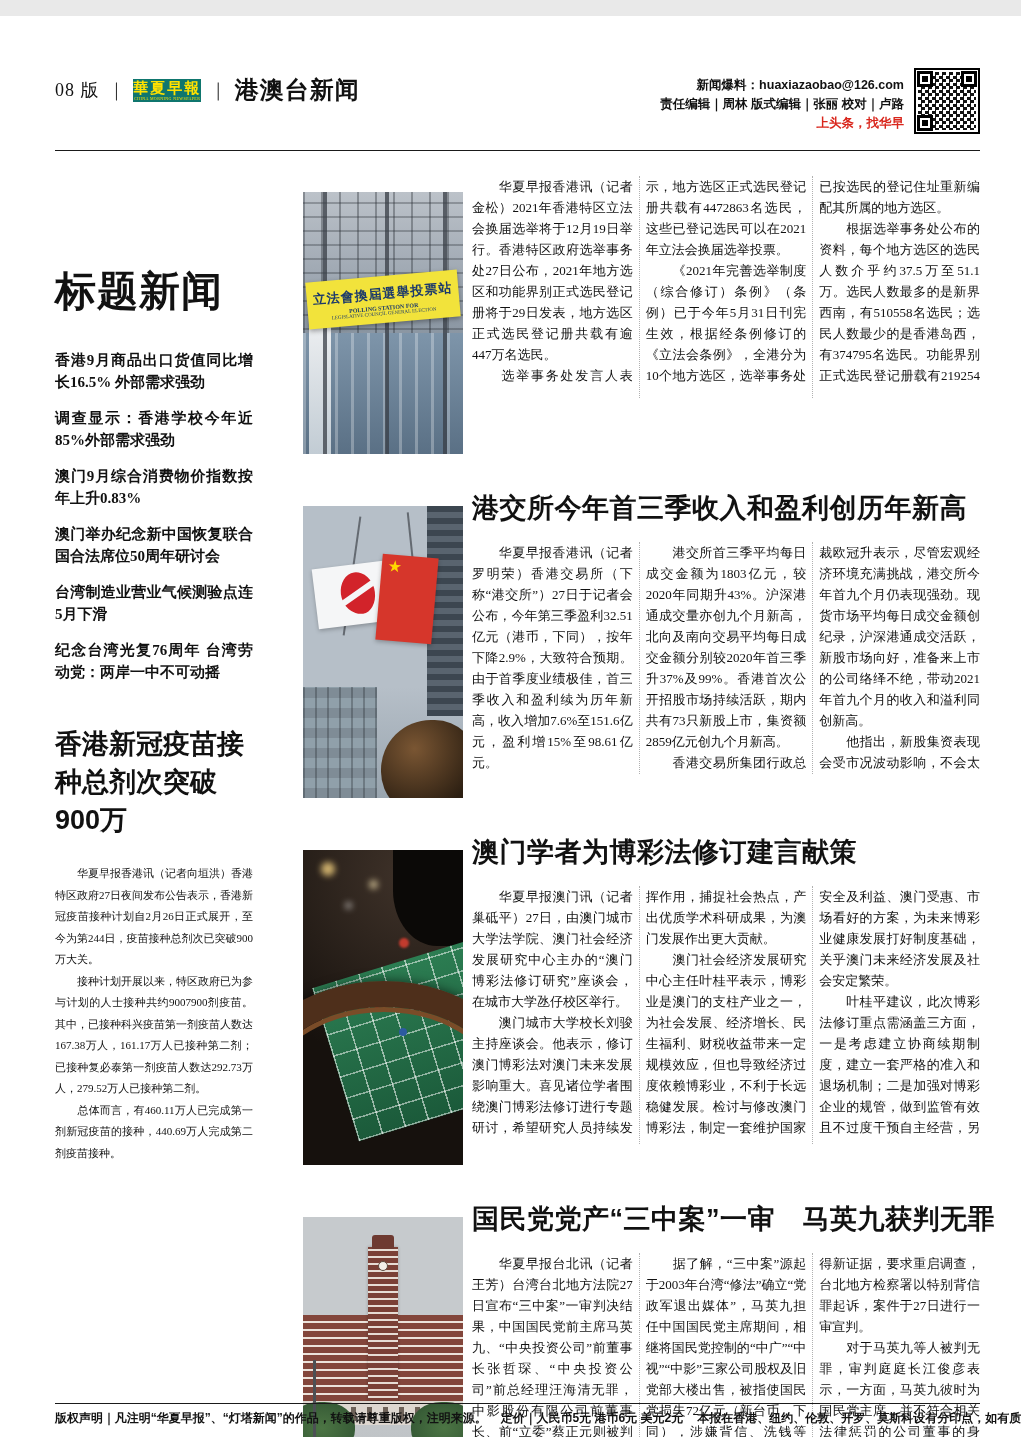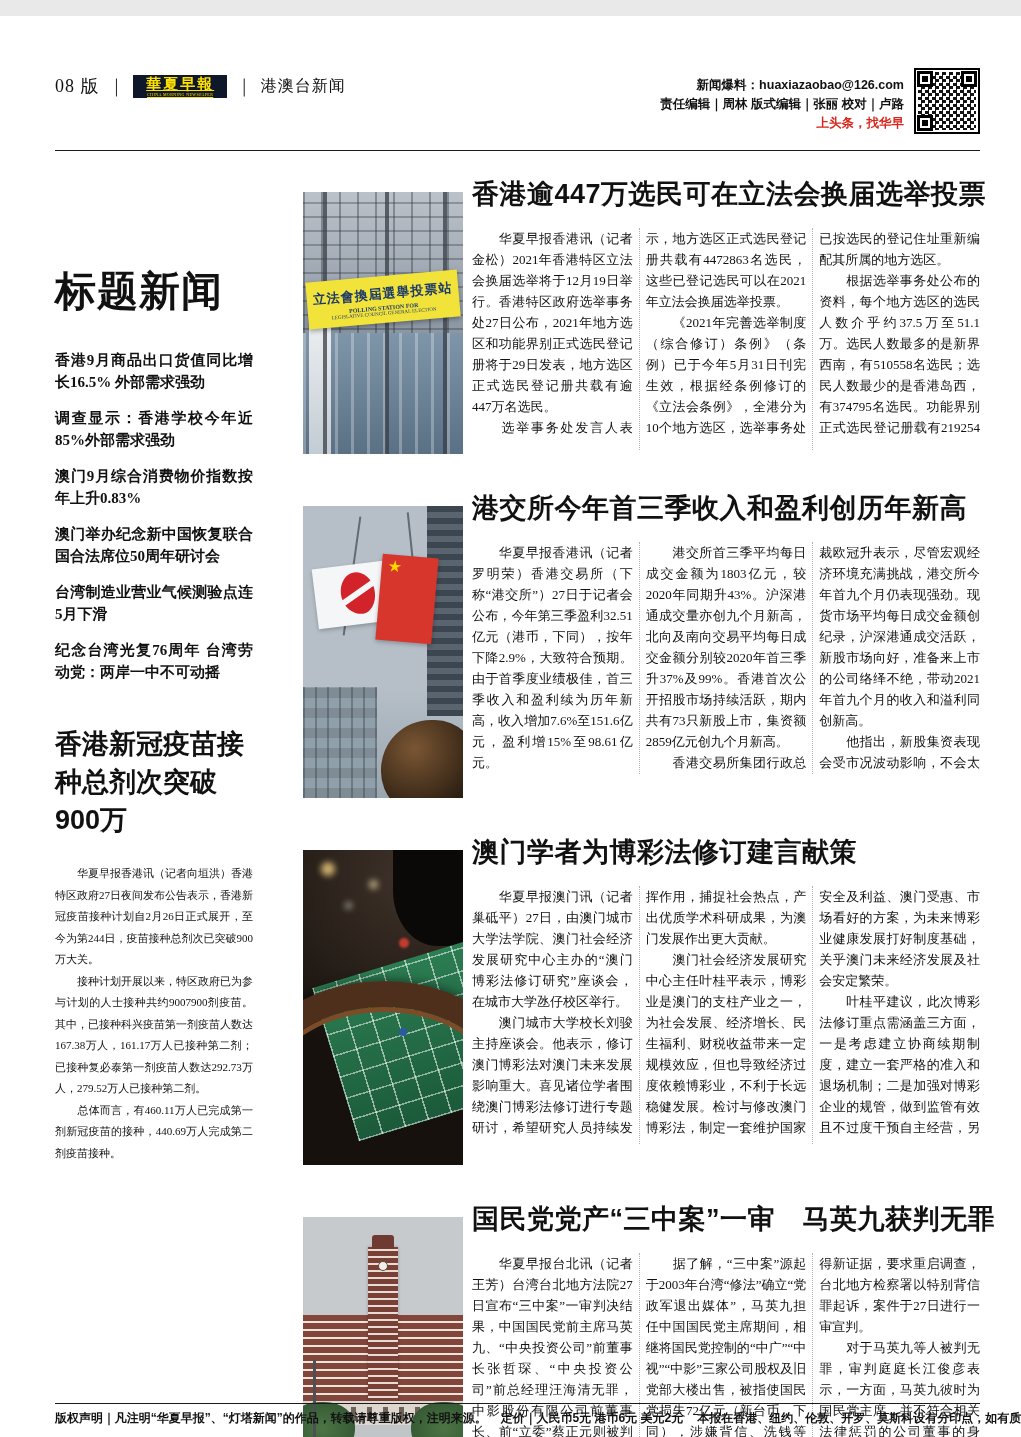--- a/index.html
+++ b/index.html
@@ -3,24 +3,24 @@
 <meta charset="utf-8">
 <style>
   html,body{margin:0;padding:0;background:#e9e9e9;}
   .page{position:relative;width:1021px;height:1437px;margin:16px auto;background:#ffffff;
         font-family:"Liberation Serif","DejaVu Serif",serif;color:#111;overflow:hidden;}
   
   .hdr{position:absolute;left:55px;right:41px;top:52px;display:flex;justify-content:space-between;align-items:flex-start;}
   .hdr-left{display:flex;align-items:center;gap:8px;padding-top:6px;}
   .page-num{font-size:18px;letter-spacing:1px;}
   .hdr-sep{font-size:18px;color:#333;}
-  .logo{background:#0f172a;color:#ffe100;text-align:center;padding:2px 13px 1px;line-height:1;text-decoration:underline;}
+  .logo{background:#0f766e;color:#ffe100;text-align:center;padding:2px 0 1px;line-height:1;}
   .logo-title{font-family:"Liberation Serif",serif;font-weight:bold;font-size:15px;letter-spacing:2px;}
   .logo-sub{font-size:4px;letter-spacing:.4px;margin-top:1px;}
-  .section-name{font-family:"Liberation Sans","DejaVu Sans",sans-serif;font-weight:normal;font-size:16px;letter-spacing:1px;}
+  .section-name{font-family:"Liberation Sans","DejaVu Sans",sans-serif;font-weight:bold;font-size:24px;letter-spacing:1px;}
   .hdr-right{display:flex;gap:10px;align-items:flex-start;}
   .hdr-contact{text-align:right;font-family:"Liberation Sans",sans-serif;font-weight:bold;font-size:12.5px;line-height:19px;padding-top:8px;}
   .hdr-contact .red{color:#d9261c;}
   .qr{width:66px;height:66px;background:#fff;position:relative;border:2px solid #000;box-sizing:border-box;}
   .qr-noise{position:absolute;inset:2px;background:
      repeating-conic-gradient(#000 0 25%,#fff 0 50%) 0 0/7px 7px,
      repeating-conic-gradient(#fff 0 25%,#000 0 50%) 2px 3px/11px 11px;opacity:.92;}
   .qr-f{position:absolute;width:16px;height:16px;border:3px solid #000;background:#fff;box-sizing:border-box;}
   .qr-f::after{content:"";position:absolute;inset:2px;background:#000;}
   .qr-f.tl{left:1px;top:1px}.qr-f.tr{right:1px;top:1px}.qr-f.bl{left:1px;bottom:1px}
@@ -169,21 +169,20 @@
           <div class="p1-pole a"></div>
           <div class="p1-pole b"></div>
           <div class="p1-pole c"></div>
           <div class="p1-banner">
             <div class="p1-cn">立法會換屆選舉投票站</div>
             <div class="p1-en1">POLLING STATION FOR</div>
             <div class="p1-en2">LEGISLATIVE COUNCIL GENERAL ELECTION</div>
           </div>
         </figure>
         <div class="art-main">
-          <h1 class="art-title">香港逾447万选民可在立法会换届选举投票</h1>
           <div class="art-body">　　华夏早报香港讯（记者金松）2021年香港特区立法会换届选举将于12月19日举行。香港特区政府选举事务处27日公布，2021年地方选区和功能界别正式选民登记册将于29日发表，地方选区正式选民登记册共载有逾447万名选民。
 　　选举事务处发言人表示，地方选区正式选民登记册共载有4472863名选民，这些已登记选民可以在2021年立法会换届选举投票。
 　　《2021年完善选举制度（综合修订）条例》（条例）已于今年5月31日刊宪生效，根据经条例修订的《立法会条例》，全港分为10个地方选区，选举事务处已按选民的登记住址重新编配其所属的地方选区。
 　　根据选举事务处公布的资料，每个地方选区的选民人数介乎约37.5万至51.1万。选民人数最多的是新界西南，有510558名选民；选民人数最少的是香港岛西，有374795名选民。功能界别正式选民登记册载有219254名选民。
 　　2021年香港特区立法会换届选举的提名期为10月30日至11月12日。新选举制度下，立法会议席数目由70个增加至90个，由地方选区、功能界别及选举委员会界别分别选出20名、30名及40名立法会议员。</div>
         </div>
       </article>
 
       <article id="a2">
         <figure class="photo p2">

